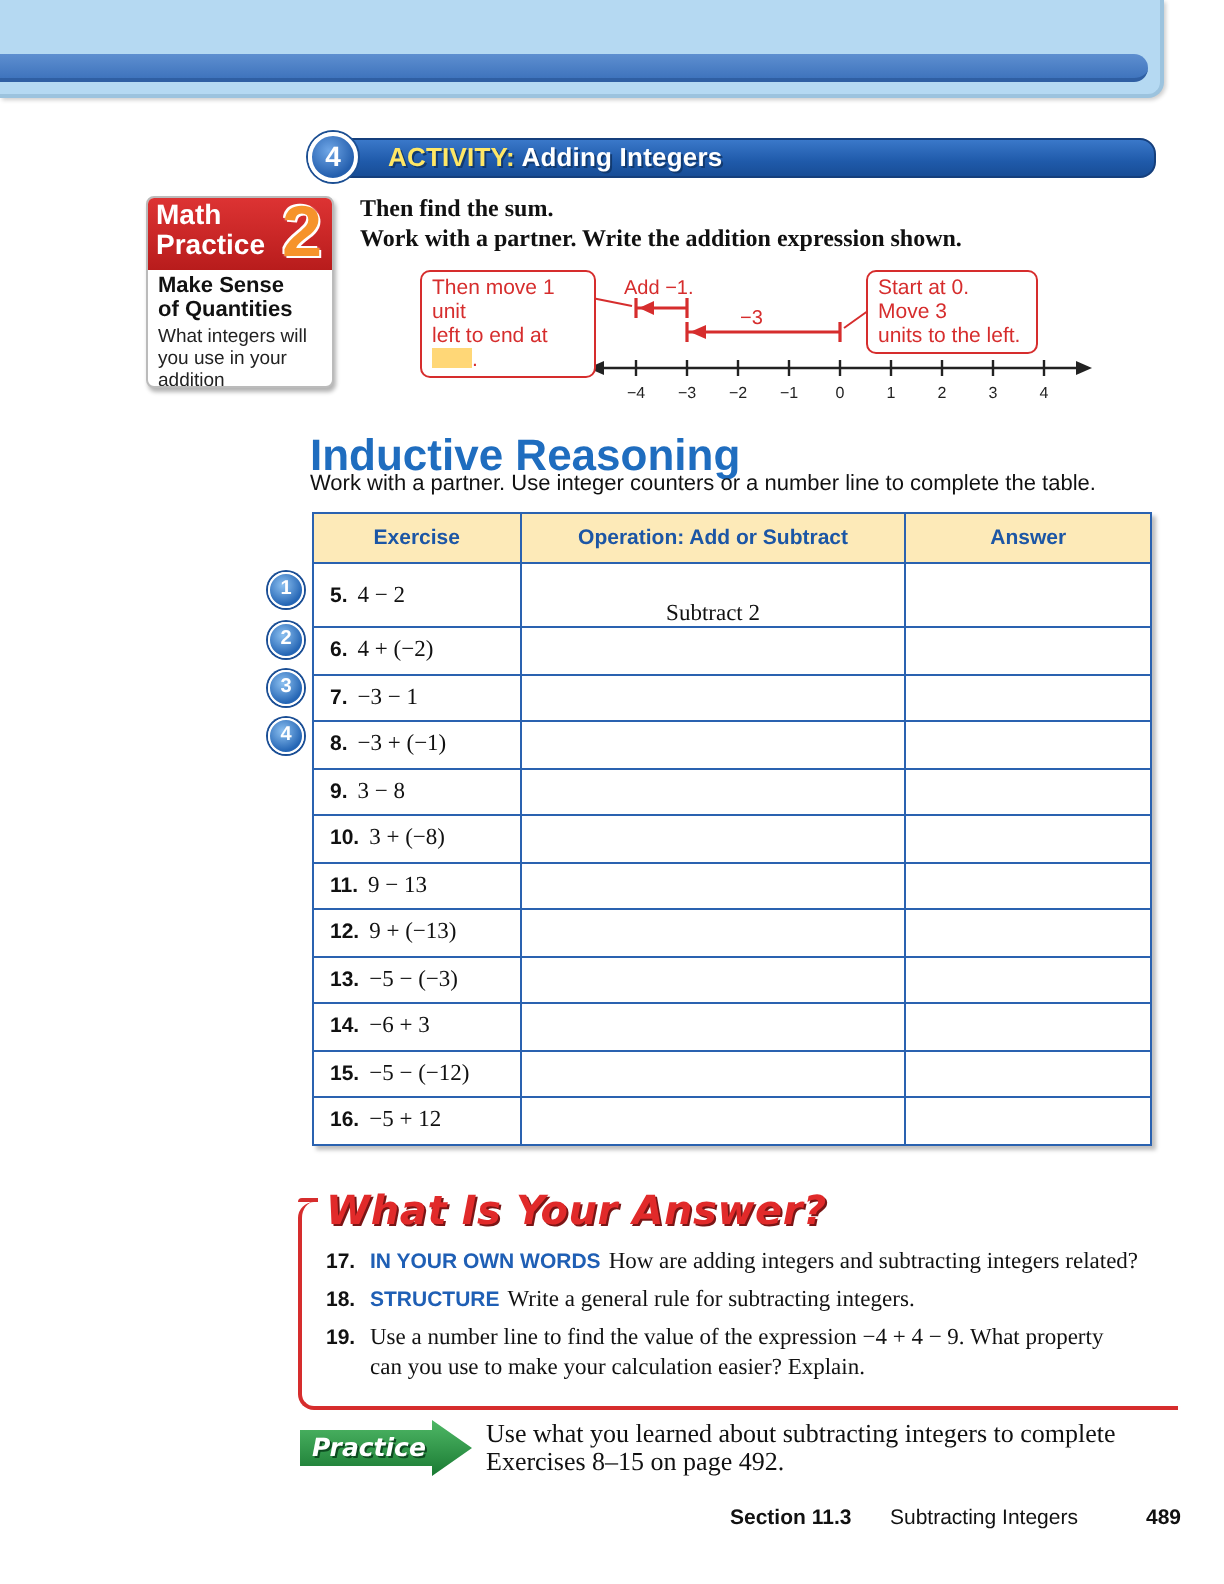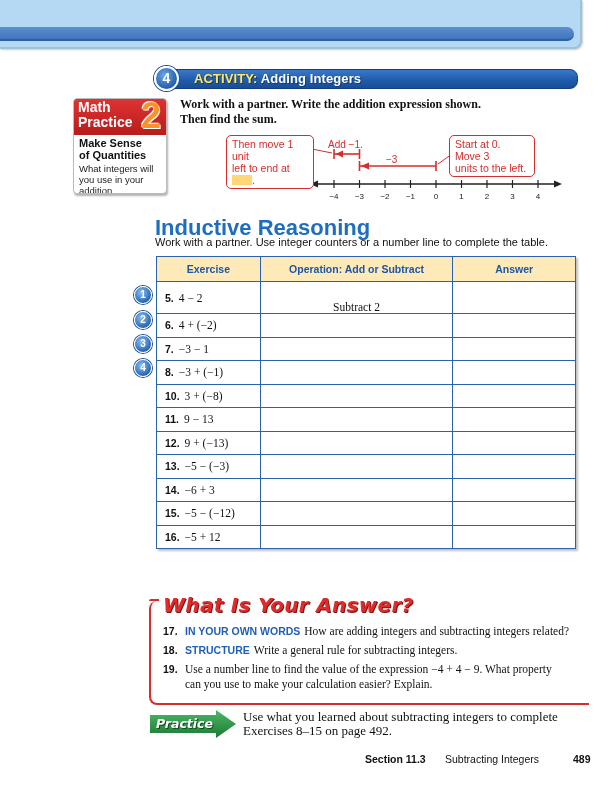--- a/index.html
+++ b/index.html
@@ -16,21 +16,21 @@
 
   .mp-box { position: absolute; left: 73px; top: 98px; width: 94px; height: 96px; border: 1px solid #bbb; border-radius: 4px; background: #fff; box-shadow: 1px 2px 2px rgba(0,0,0,0.3); overflow: hidden; }
   .mp-head { height: 36px; background: linear-gradient(#d33, #b81c1c); position: relative; }
   .mp-head-text { position: absolute; left: 4px; top: 1px; color: #fff; font-family: "Liberation Sans", sans-serif; font-weight: bold; font-size: 14px; line-height: 15px; }
   .mp-num { position: absolute; right: 5px; top: -3px; color: #f6932b; font-family: "Liberation Sans", sans-serif; font-weight: bold; font-size: 36px; line-height: 40px; text-shadow: 0 0 1px #fff, 1px 1px 0 #fff, -1px -1px 0 #fff; }
   .mp-sub { padding: 2px 4px 0 5px; font-family: "Liberation Sans", sans-serif; font-weight: bold; font-size: 11px; line-height: 12px; color: #111; }
   .mp-q { padding: 2px 4px 0 5px; font-family: "Liberation Sans", sans-serif; font-size: 9.5px; line-height: 11px; color: #222; }
 
   .instr { position: absolute; left: 180px; top: 97px; width: 330px; font-family: "Liberation Serif", serif; font-weight: bold; font-size: 12px; line-height: 15px; color: #111; }
 
-  .numline { position: absolute; left: 210px; top: 132px; width: 340px; height: 80px; margin-left: 16px; }
+  .numline { position: absolute; left: 210px; top: 132px; width: 340px; height: 80px; }
   .callout { position: absolute; border: 1.5px solid #d62d2d; border-radius: 5px; background: #fff; font-family: "Liberation Sans", sans-serif; font-size: 10.5px; line-height: 12px; color: #d62d2d; padding: 2px 5px; }
   .callout .blank { display: inline-block; width: 20px; height: 10px; background: #ffd777; vertical-align: -1px; }
   .nl-label { position: absolute; font-family: "Liberation Sans", sans-serif; font-size: 10px; color: #d62d2d; }
   .tick-label { position: absolute; font-family: "Liberation Sans", sans-serif; font-size: 8px; color: #222; text-align: center; width: 14px; }
 
   .ir-title { position: absolute; left: 155px; top: 215px; font-family: "Liberation Sans", sans-serif; font-weight: bold; font-size: 22px; color: #1f6dbf; }
   .ir-sub { position: absolute; left: 155px; top: 236px; font-family: "Liberation Sans", sans-serif; font-size: 11px; color: #111; }
 
   .tbl { position: absolute; left: 156px; top: 256px; width: 420px; border-collapse: collapse; box-shadow: 2px 2px 2px rgba(0,0,0,0.25); }
   .tbl th, .tbl td { border: 1.5px solid #2a62b0; height: 23.5px; }
@@ -81,22 +81,22 @@
     <div class="mp-num">2</div>
   </div>
   <div class="mp-sub">
     <div>Make Sense</div>
     <div>of Quantities</div>
   </div>
   <div class="mp-q">What integers will you use in your addition expression?</div>
 </div>
 
 <div class="instr">
+  <div>Then find the sum.</div>
   <div>Work with a partner. Write the addition expression shown.</div>
-  <div>Then find the sum.</div>
 </div>
 
 <div class="numline">
   <svg width="340" height="80" style="position:absolute;left:0;top:0">
 
     <line x1="88" y1="52" x2="332" y2="52" stroke="#222" stroke-width="1.3"></line>
     <polygon points="84,52 92,48.5 92,55.5" fill="#222"></polygon>
     <polygon points="336,52 328,48.5 328,55.5" fill="#222"></polygon>
 
     <g stroke="#222" stroke-width="1.2">
@@ -169,20 +169,25 @@
         <td class="op"></td>
         <td class="ans"></td>
       </tr>
     <tr>
         <td class="ex"><b>7.</b><span>−3 − 1</span></td>
         <td class="op"></td>
         <td class="ans"></td>
       </tr>
     <tr>
         <td class="ex"><b>8.</b><span>−3 + (−1)</span></td>
+        <td class="op"></td>
+        <td class="ans"></td>
+      </tr>
+    <tr>
+        <td class="ex"><b>9.</b><span>3 − 8</span></td>
         <td class="op"></td>
         <td class="ans"></td>
       </tr>
     <tr>
         <td class="ex"><b>10.</b><span>3 + (−8)</span></td>
         <td class="op"></td>
         <td class="ans"></td>
       </tr>
     <tr>
         <td class="ex"><b>11.</b><span>9 − 13</span></td>

